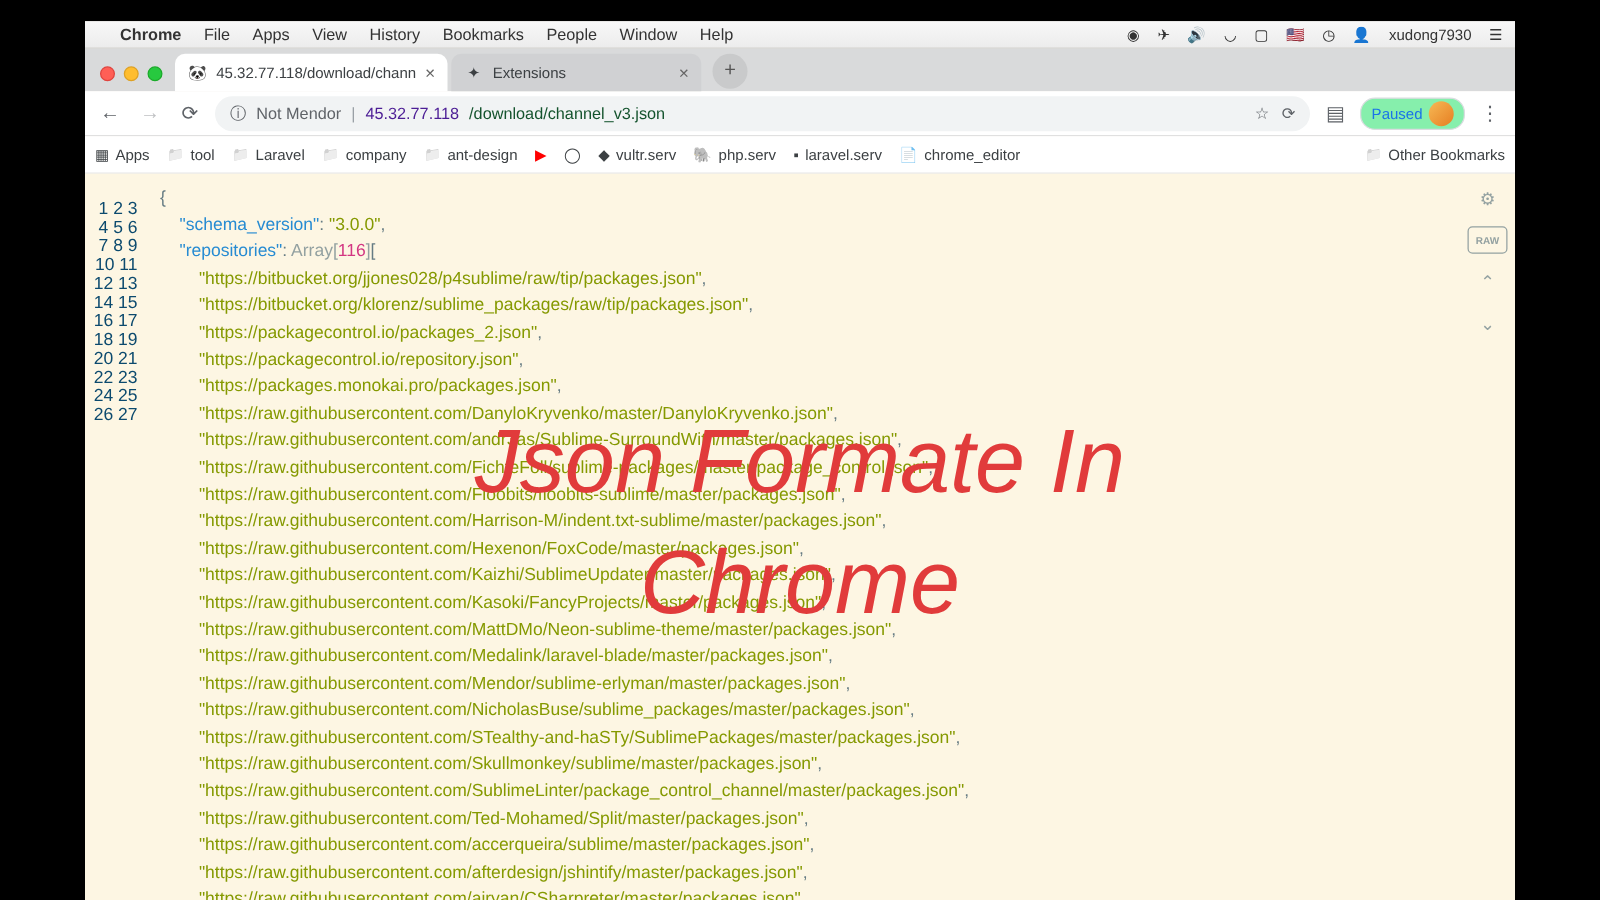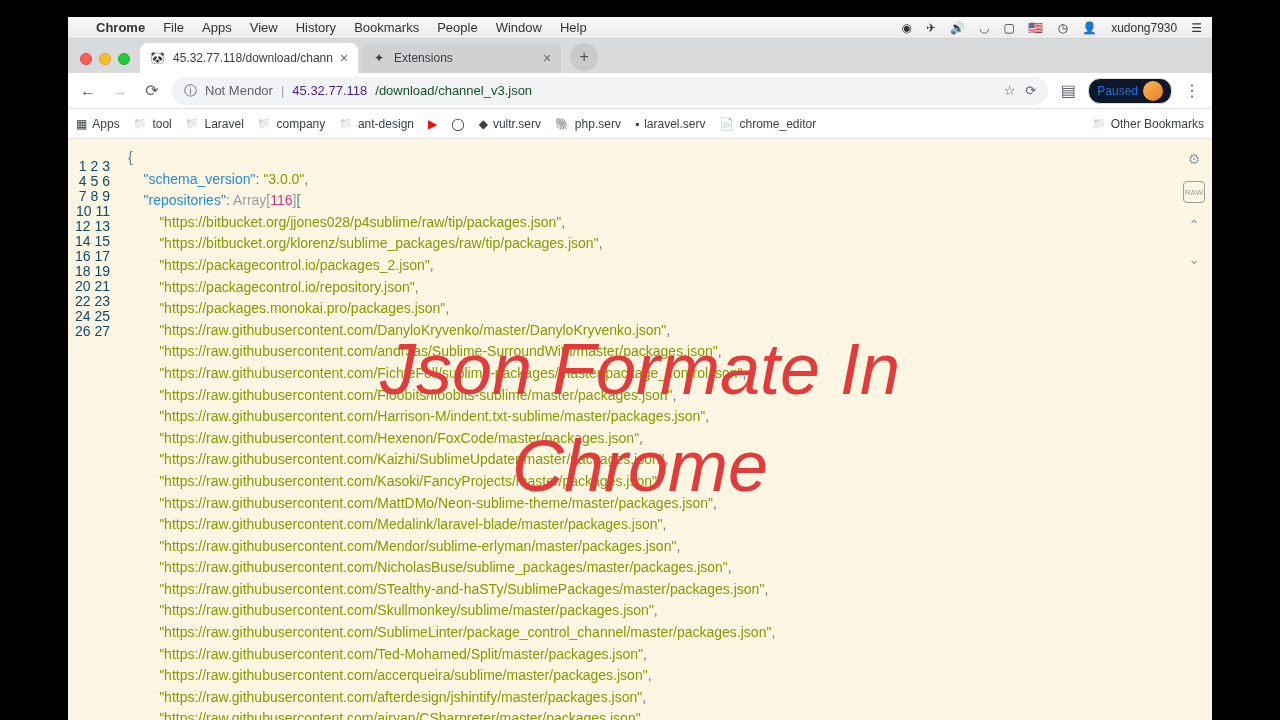--- a/index.html
+++ b/index.html
@@ -28,41 +28,41 @@
 .tab .close { margin-left: auto; color: #666; cursor: pointer; font-size: 14px;}
 .newtab { width: 28px; height: 28px; border-radius: 50%; background: #c9cacb; display: flex; align-items: center; justify-content: center; margin: 0 0 2px 6px; color:#555; font-size:16px;}
 
 
 .toolbar { height: 36px; background: #fff; border-bottom: 1px solid #e0e0e0; display: flex; align-items: center; padding: 0 8px; gap: 8px; }
 .toolbar .navico { width: 24px; height: 24px; display: flex; align-items:center; justify-content:center; color: #5f6368; border-radius:50%; }
 .omnibox { flex: 1; height: 28px; background: #f1f3f4; border-radius: 14px; display: flex; align-items: center; padding: 0 12px; font-size: 13px; color: #5f6368; gap: 8px; }
 .omnibox .host { color: #4c1d95; }
 .omnibox .path { color: #14532d; }
 .omnibox .right { margin-left: auto; display:flex; gap:10px; align-items:center; color:#5f6368;}
-.chip { display:flex; align-items:center; gap:5px; padding:2px 8px; border:1px solid #dadce0; border-radius:12px; font-size:12px; color:#1a73e8; background:#0f172a;}
+.chip { display:flex; align-items:center; gap:5px; padding:2px 8px; border:1px solid #dadce0; border-radius:12px; font-size:12px; color:#1a73e8; background:#86efac;}
 .avatar { width:20px; height:20px; border-radius:50%; background:linear-gradient(135deg,#f7b955,#e67e22);}
 
 
 .bookmarks { height: 30px; background: #fff; border-bottom: 1px solid #e5e5e5; display:flex; align-items:center; padding:0 8px; gap:14px; font-size:12px; color:#3c4043; }
 .bookmarks .bm { display:flex; align-items:center; gap:5px;}
 .bookmarks .folder::before { content:"📁"; filter:grayscale(1) opacity(0.6); font-size:11px;}
 .bookmarks .spacer { flex:1; }
 
 
 .viewer { position:relative; background:#fdf6e3; height: calc(100% - 22px - 34px - 36px - 30px); display:flex; font-family: Menlo, Monaco, Consolas, monospace; font-size: 14px; overflow:hidden;}
 .gutter { width: 52px; background:#fdf6e3; color:#0c4a6e; text-align:right; padding: 20px 10px 0 0; line-height: 15px;}
 .code { flex:1; padding: 8px 0 0 8px; line-height:21.6px; color:#657b83; white-space:pre;}
 .code .key { color:#268bd2; }
 .code .str { color:#859900; }
 .code .pun { color:#657b83; }
 .code .arr { color:#93a1a1;text-align:center; }
 .code .num { color:#d33682; }
 .sidecol { position:absolute; right:6px; top:8px; display:flex; flex-direction:column; gap:10px; align-items:center;}
 .sidecol .ico { width:24px; height:24px; display:flex; align-items:center; justify-content:center; color:#93a1a1; border:1px solid transparent; border-radius:4px;}
-.sidecol .raw { font-size:8px; border:1px solid #93a1a1; width:22px; height:22px; font-weight:normal; color:#93a1a1;}
+.sidecol .raw { font-size:8px; border:1px solid #93a1a1; width:32px; height:22px; font-weight:bold; color:#93a1a1;}
 
 
 .overlay { position:absolute; left:50%; top:50%; transform:translate(-50%,-60%); font-size:72px; font-weight:400; font-style:italic; color:#e13b3b; text-align:center; line-height:1.35; pointer-events:none; font-family:-apple-system,sans-serif; width:100%;}
 </style>
 </head>
 <body>
 
 <div class="screen">
 
   <div class="menubar">

